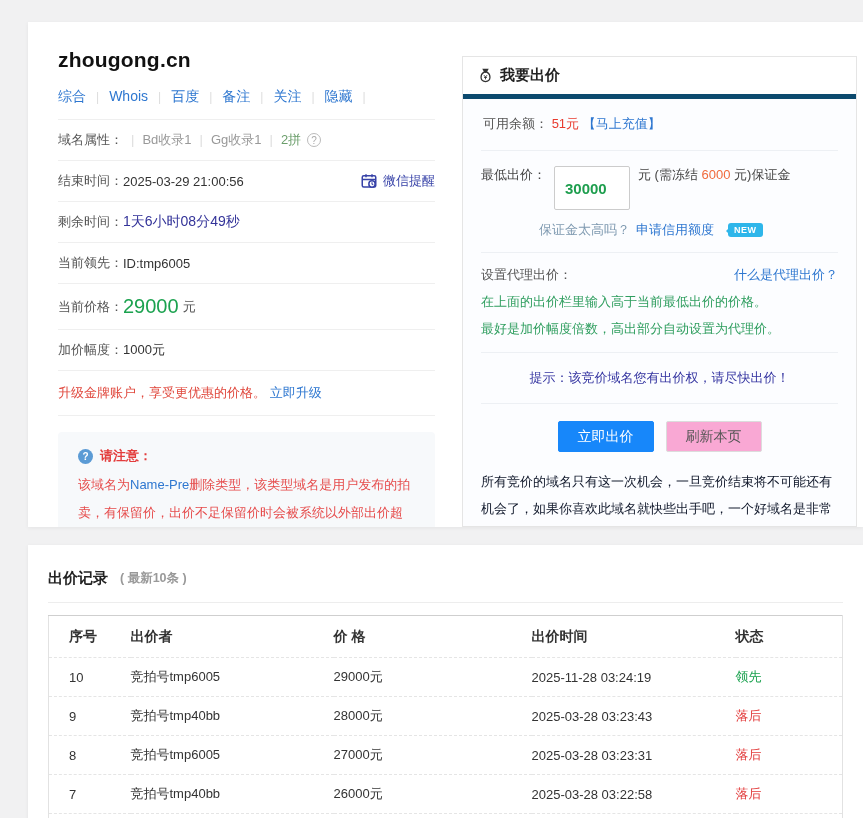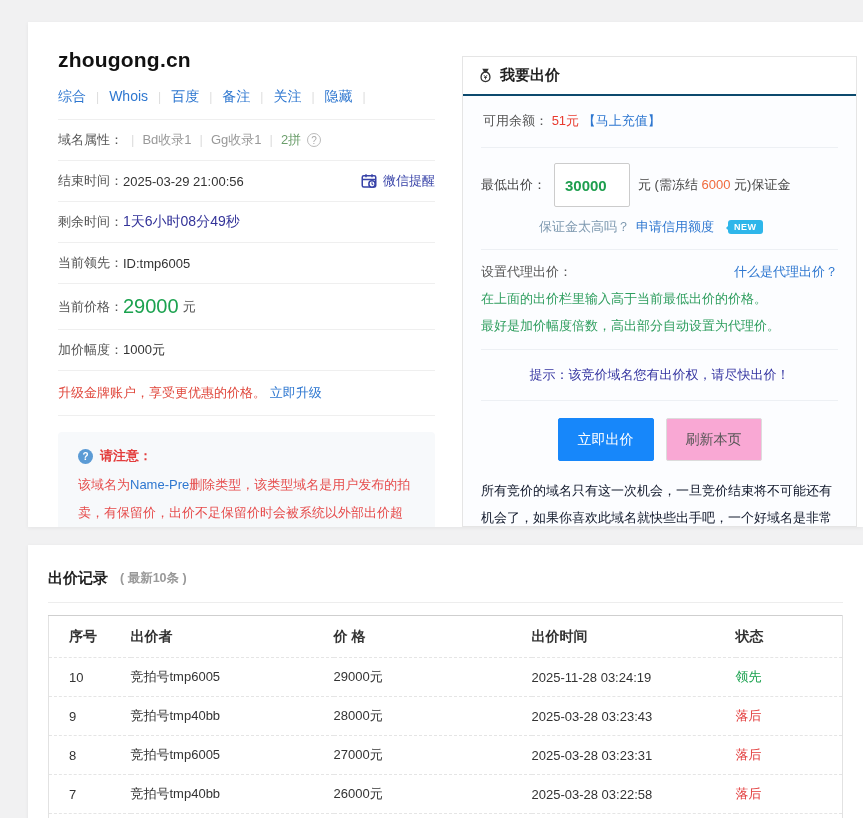--- a/index.html
+++ b/index.html
@@ -39,45 +39,45 @@
   .notice-box { margin-top:16px; background:#f7f9fb; border-radius:4px; padding:15px 20px 14px; }
   .notice-head { display:flex; align-items:center; gap:7px; margin-bottom:6px; }
   .notice-qicon { display:inline-block; width:15px; height:15px; line-height:15px; border-radius:50%;
                   background:#5b9bd5; color:#fff; text-align:center; font-size:10px; font-weight:bold; }
   .notice-title { color:#e33c3c; font-weight:bold; }
   .notice-body { color:#e64c4c; line-height:2.15; }
   .notice-body a { color:#2e77d0; text-decoration:none;text-align:center; }
 
   
   .bidpanel { margin:18px 0 0 27px; width:395px; border:1px solid #e5e5e5; background:#fcfdff; }
-  .bid-header { background:#fff; border-bottom:2px solid #0c4a6e; padding:9px 14px;
+  .bid-header { background:#fff; border-bottom:5px solid #0c4a6e; padding:9px 14px;
                 font-size:15px; font-weight:bold; color:#222; display:flex; align-items:center; gap:6px; }
   .bid-body { padding:0 18px 14px; }
   .sect { border-bottom:1px solid #edf0f4; }
   .balance-row { padding:16px 2px 17px; color:#555; }
   .red { color:#e83a2e; }
   .blue-link { color:#2e77d0; text-decoration:none; cursor:pointer; }
   .minbid { padding:15px 0 13px; }
-  .minbid-row { display:flex; align-items:center; color:#444; }
+  .minbid-row { display:flex; color:#444; }
   .bid-input { width:76px; height:44px; border:1px solid #ccc; border-radius:2px; margin:0 8px;
                text-align:left; padding-left:10px; font-size:15px; font-weight:bold; color:#1e9e4e;
                font-family:"Liberation Sans","DejaVu Sans",sans-serif; }
   .orange { color:#f06a3c; }
   .credit-row { margin:11px 0 0 58px; display:flex; align-items:center; gap:6px; }
   .dep-q { color:#7e99b0; }
   .new-badge { background:#2eb6ea; color:#fff; font-size:9px; font-weight:bold; padding:2px 6px;
                border-radius:3px; position:relative; margin-left:8px; letter-spacing:.5px; }
   .new-badge::before { content:""; position:absolute; left:-5px; top:5px; border:3px solid transparent;
                        border-right-color:#2eb6ea; }
   .proxy { padding:13px 0 14px; }
   .proxy-top { display:flex; justify-content:space-between; color:#555; }
   .proxy-tip { color:#2f9e5f; margin-top:9px; }
   .hint { padding:16px 0; text-align:center; color:#3333a0; }
   .btn-row { padding:17px 0 13px; display:flex; justify-content:center; gap:12px; }
-  .btn { height:43px; min-width:96px; font-size:14px; border-radius:2px; cursor:pointer;
+  .btn { height:31px; min-width:96px; font-size:14px; border-radius:2px; cursor:pointer;
          font-family:"Liberation Sans","DejaVu Sans",sans-serif; }
   .btn-primary { background:#1787fa; border:1px solid #1787fa; color:#fff; }
   .btn-plain { background:#f9a8d4; border:1px solid #dcdcdc; color:#555; }
   .bid-footer { color:#0f172a; line-height:2.05; padding-top:4px; }
 
   
   .rec-title-row { display:flex; align-items:center; padding:4px 0 14px; border-bottom:1px solid #ededed; }
   .rec-title { font-size:15px; font-weight:bold; color:#222; }
   .rec-sub { color:#999; font-weight:bold; font-size:12.5px; margin-left:12px; }
   table.bids { margin-top:12px; width:795px; border-collapse:collapse; border:1px solid #e2e2e2;

